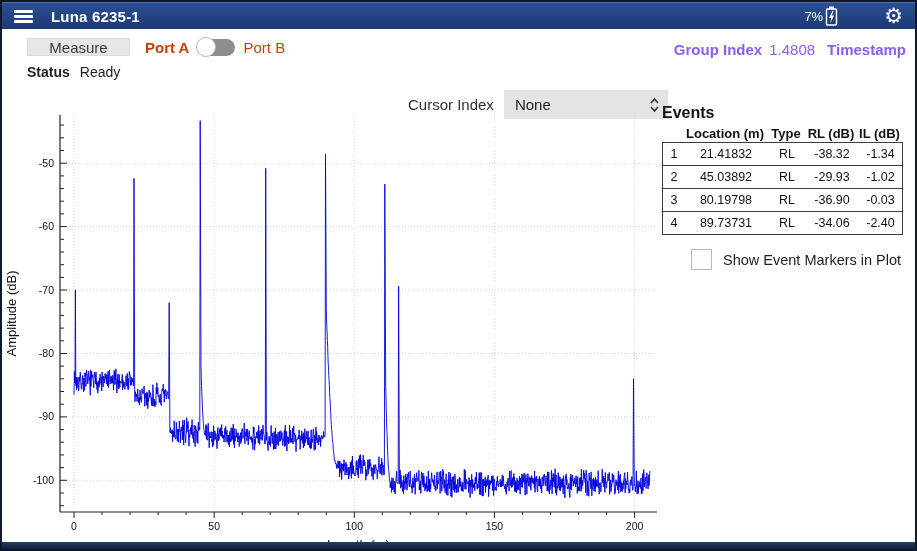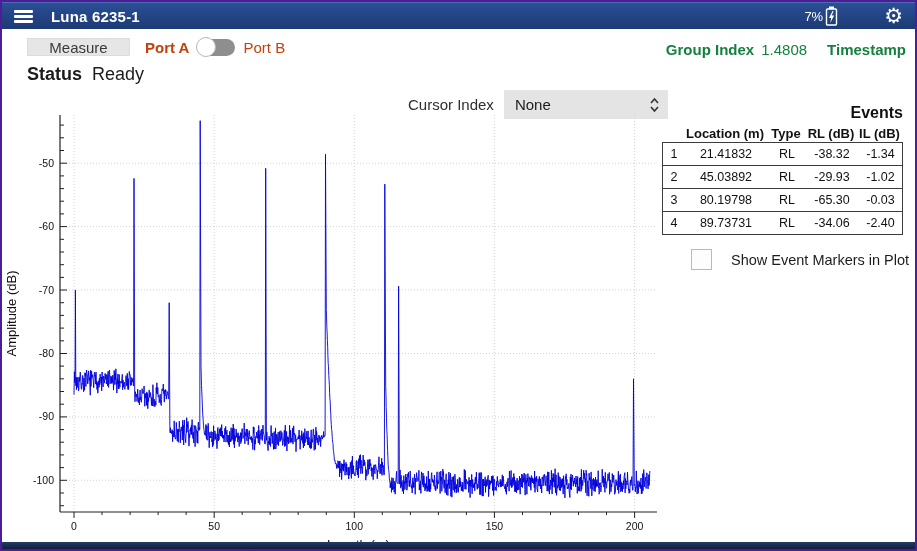--- a/index.html
+++ b/index.html
@@ -1,52 +1,52 @@
 <!DOCTYPE html>
 <html><head>
 <meta charset="utf-8">
 <style>
   html,body{margin:0;padding:0;background:#888;font-family:"Liberation Sans","DejaVu Sans",sans-serif;}
-  #app{position:relative;width:917px;height:551px;background:#fff;border:2px solid #4c1d95;box-sizing:border-box;overflow:hidden;margin:0 auto;}
+  #app{position:relative;width:917px;height:551px;background:#fff;border:2px solid #0f172a;box-sizing:border-box;overflow:hidden;margin:0 auto;}
   
   .topbar{position:absolute;left:0;top:0;right:0;height:27px;background:linear-gradient(#2b4f95,#1c3a74);display:flex;align-items:center;padding:0 12px;box-sizing:border-box;border-top:1px solid #4b6cb0;}
   .hamburger{width:19px;height:13px;display:flex;flex-direction:column;justify-content:space-between;cursor:pointer;}
   .hamburger span{display:block;height:3px;background:#fff;border-radius:1px;}
   .tb-title{color:#fff;font-weight:bold;font-size:15px;margin-left:18px;letter-spacing:.2px;}
   .tb-right{margin-left:auto;display:flex;align-items:center;color:#fff;}
   .tb-batt-pct{font-size:13px;}
   .batt{margin-left:2px;}
   .gear{font-family:"DejaVu Sans",sans-serif;font-size:21px;color:#fff;margin-left:46px;line-height:1;cursor:pointer;}
   
   .bottombar{position:absolute;left:0;right:0;bottom:0;height:7px;background:linear-gradient(#243b66,#131f3a);}
   
   .btn-measure{position:absolute;left:25px;top:36px;width:103px;height:18px;background:#e6e6e6;border:1px solid #dcdcdc;color:#3a3a3a;font-size:15px;display:flex;align-items:center;justify-content:center;cursor:pointer;box-sizing:border-box;}
   .port-group{position:absolute;left:143px;top:37px;display:flex;align-items:center;font-size:15px;color:#c2410c;}
   .port-a{font-weight:bold;}
   .toggle{width:38px;height:17px;background:#8e8e8e;border-radius:9px;margin:0 8px;position:relative;cursor:pointer;}
   .toggle .knob{position:absolute;left:-1px;top:-2px;width:20px;height:20px;background:#fff;border:1px solid #b7b7b7;border-radius:50%;box-sizing:border-box;}
-  .meta-group{position:absolute;right:9px;top:39px;display:flex;align-items:center;font-size:15px;color:#15803d;white-space:nowrap;}
-  .meta-group .lbl{font-weight:bold;margin-left:20px;}
+  .meta-group{position:absolute;right:9px;top:39px;display:flex;align-items:center;font-size:15px;color:#8b5cf6;white-space:nowrap;}
+  .meta-group .lbl{font-weight:bold;margin-left:12px;}
   .meta-group .val{margin-left:7px;}
   .meta-group .lbl:first-child{margin-left:0;}
-  .status-group{position:absolute;left:25px;top:62px;display:flex;font-size:18px;color:#1c1c1c;justify-content:flex-end;}
+  .status-group{position:absolute;left:25px;top:62px;display:flex;font-size:14px;color:#1c1c1c;justify-content:flex-end;}
   .status-group .lbl{font-weight:bold;margin-right:10px;}
   
   .cursor-row{position:absolute;left:406px;top:88px;display:flex;align-items:center;height:29px;}
   .cursor-row .lbl{font-size:15px;color:#2e2e2e;margin-right:10px;}
   .select{width:164px;height:29px;background:#e4e4e4;display:flex;align-items:center;padding:0 8px 0 11px;box-sizing:border-box;cursor:pointer;}
   .select .val{font-size:15px;color:#1c1c1c;flex:1;}
   
-  .events-title{position:absolute;left:660px;top:102px;width:241px;text-align:right;font-weight:bold;font-size:16px;color:#111;}
+  .events-title{position:absolute;left:660px;top:102px;width:241px;text-align:left;font-weight:bold;font-size:16px;color:#111;}
   .ev-head{position:absolute;left:660px;top:124px;width:241px;display:grid;grid-template-columns:22px 82px 40px 50px 47px;font-weight:bold;font-size:13px;color:#111;}
   .ev-head span{text-align:center;}
   .ev-rows{position:absolute;left:660px;top:141px;width:241px;}
   .ev-row{display:grid;grid-template-columns:22px 82px 40px 50px 47px;height:22px;border:1px solid #3c3c3c;margin-top:-1px;align-items:center;font-size:12.5px;color:#111;background:#fff;}
   .ev-cell{text-align:center;}
-  .chk-row{position:absolute;left:689px;top:247px;display:flex;align-items:center;cursor:pointer;gap:8px;}
+  .chk-row{position:absolute;left:689px;top:247px;display:flex;align-items:center;cursor:pointer;}
   .chk-box{width:21px;height:21px;border:1px solid #b9b9b9;background:#fdfdfd;box-sizing:border-box;}
   .chk-lbl{font-size:14.5px;color:#1d1d1d;margin-left:11px;}
   
   #chart-svg{position:absolute;left:0;top:100px;}
 </style>
 </head>
 <body>
 
 <div id="app">
 
@@ -117,21 +117,21 @@
         <span class="ev-cell">2</span>
         <span class="ev-cell">45.03892</span>
         <span class="ev-cell">RL</span>
         <span class="ev-cell">-29.93</span>
         <span class="ev-cell">-1.02</span>
       </div>
       <div class="ev-row">
         <span class="ev-cell">3</span>
         <span class="ev-cell">80.19798</span>
         <span class="ev-cell">RL</span>
-        <span class="ev-cell">-65.30</span>
+        <span class="ev-cell">-36.90</span>
         <span class="ev-cell">-0.03</span>
       </div>
       <div class="ev-row">
         <span class="ev-cell">4</span>
         <span class="ev-cell">89.73731</span>
         <span class="ev-cell">RL</span>
         <span class="ev-cell">-34.06</span>
         <span class="ev-cell">-2.40</span>
       </div>
     </div>

